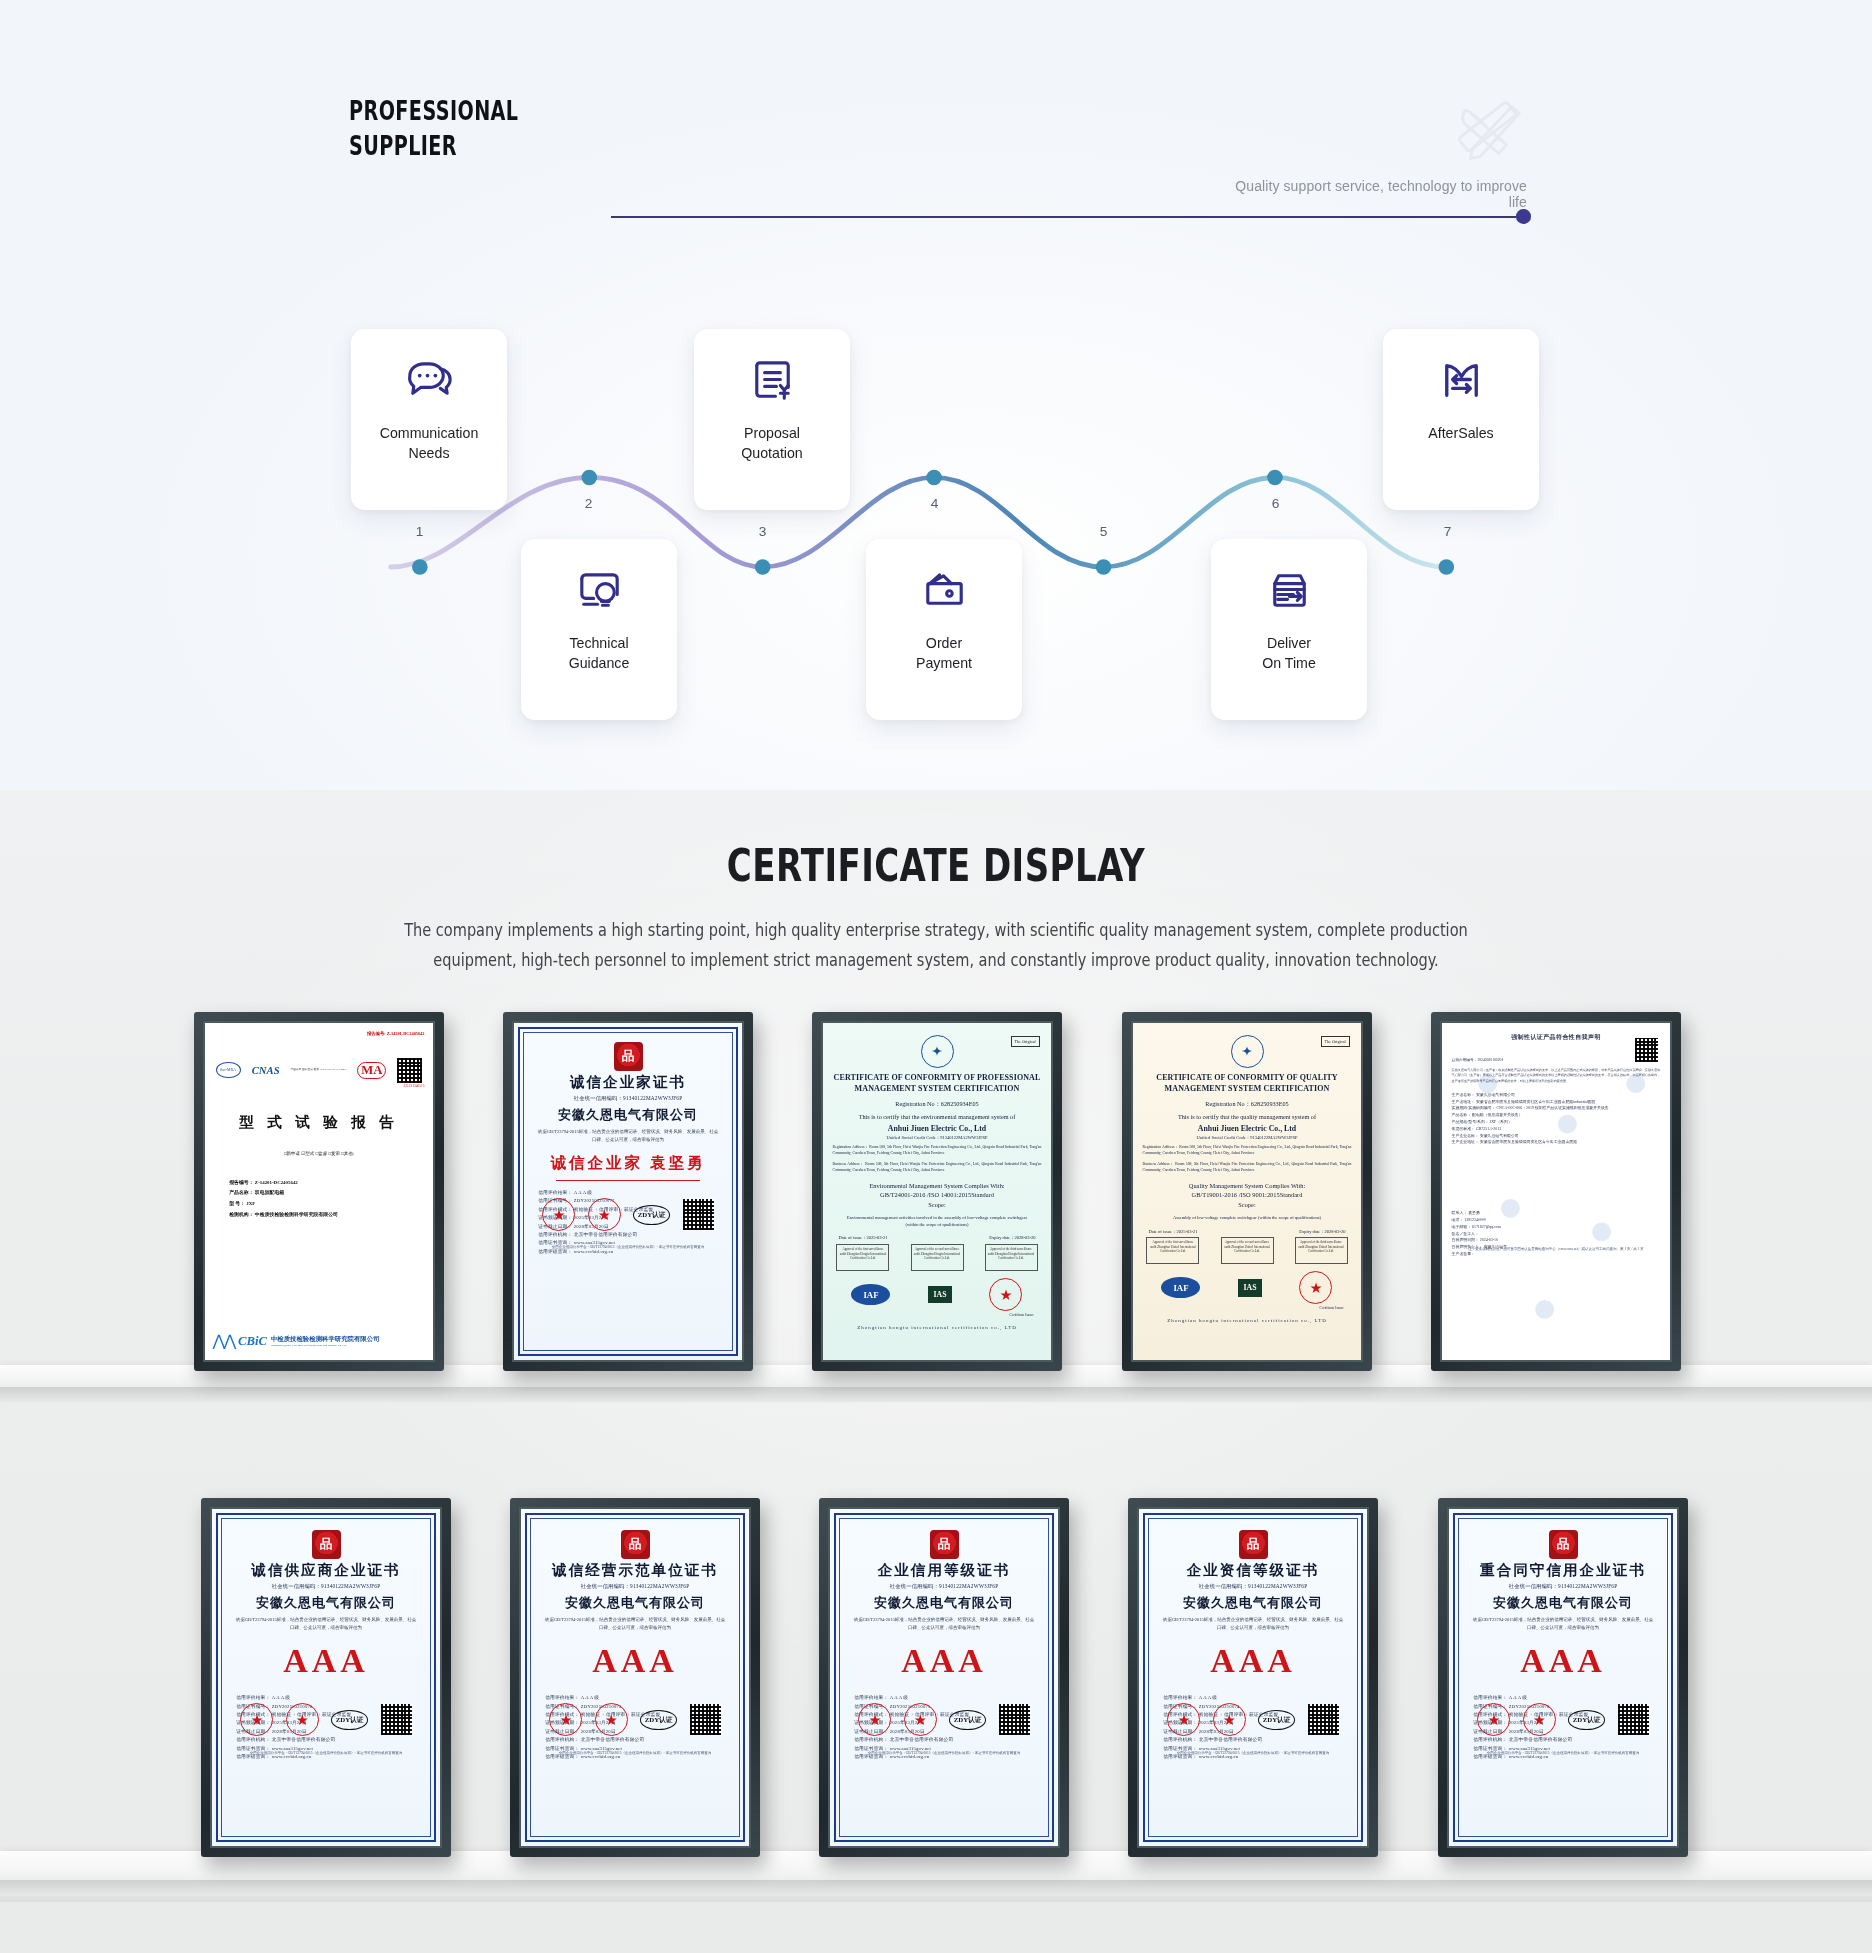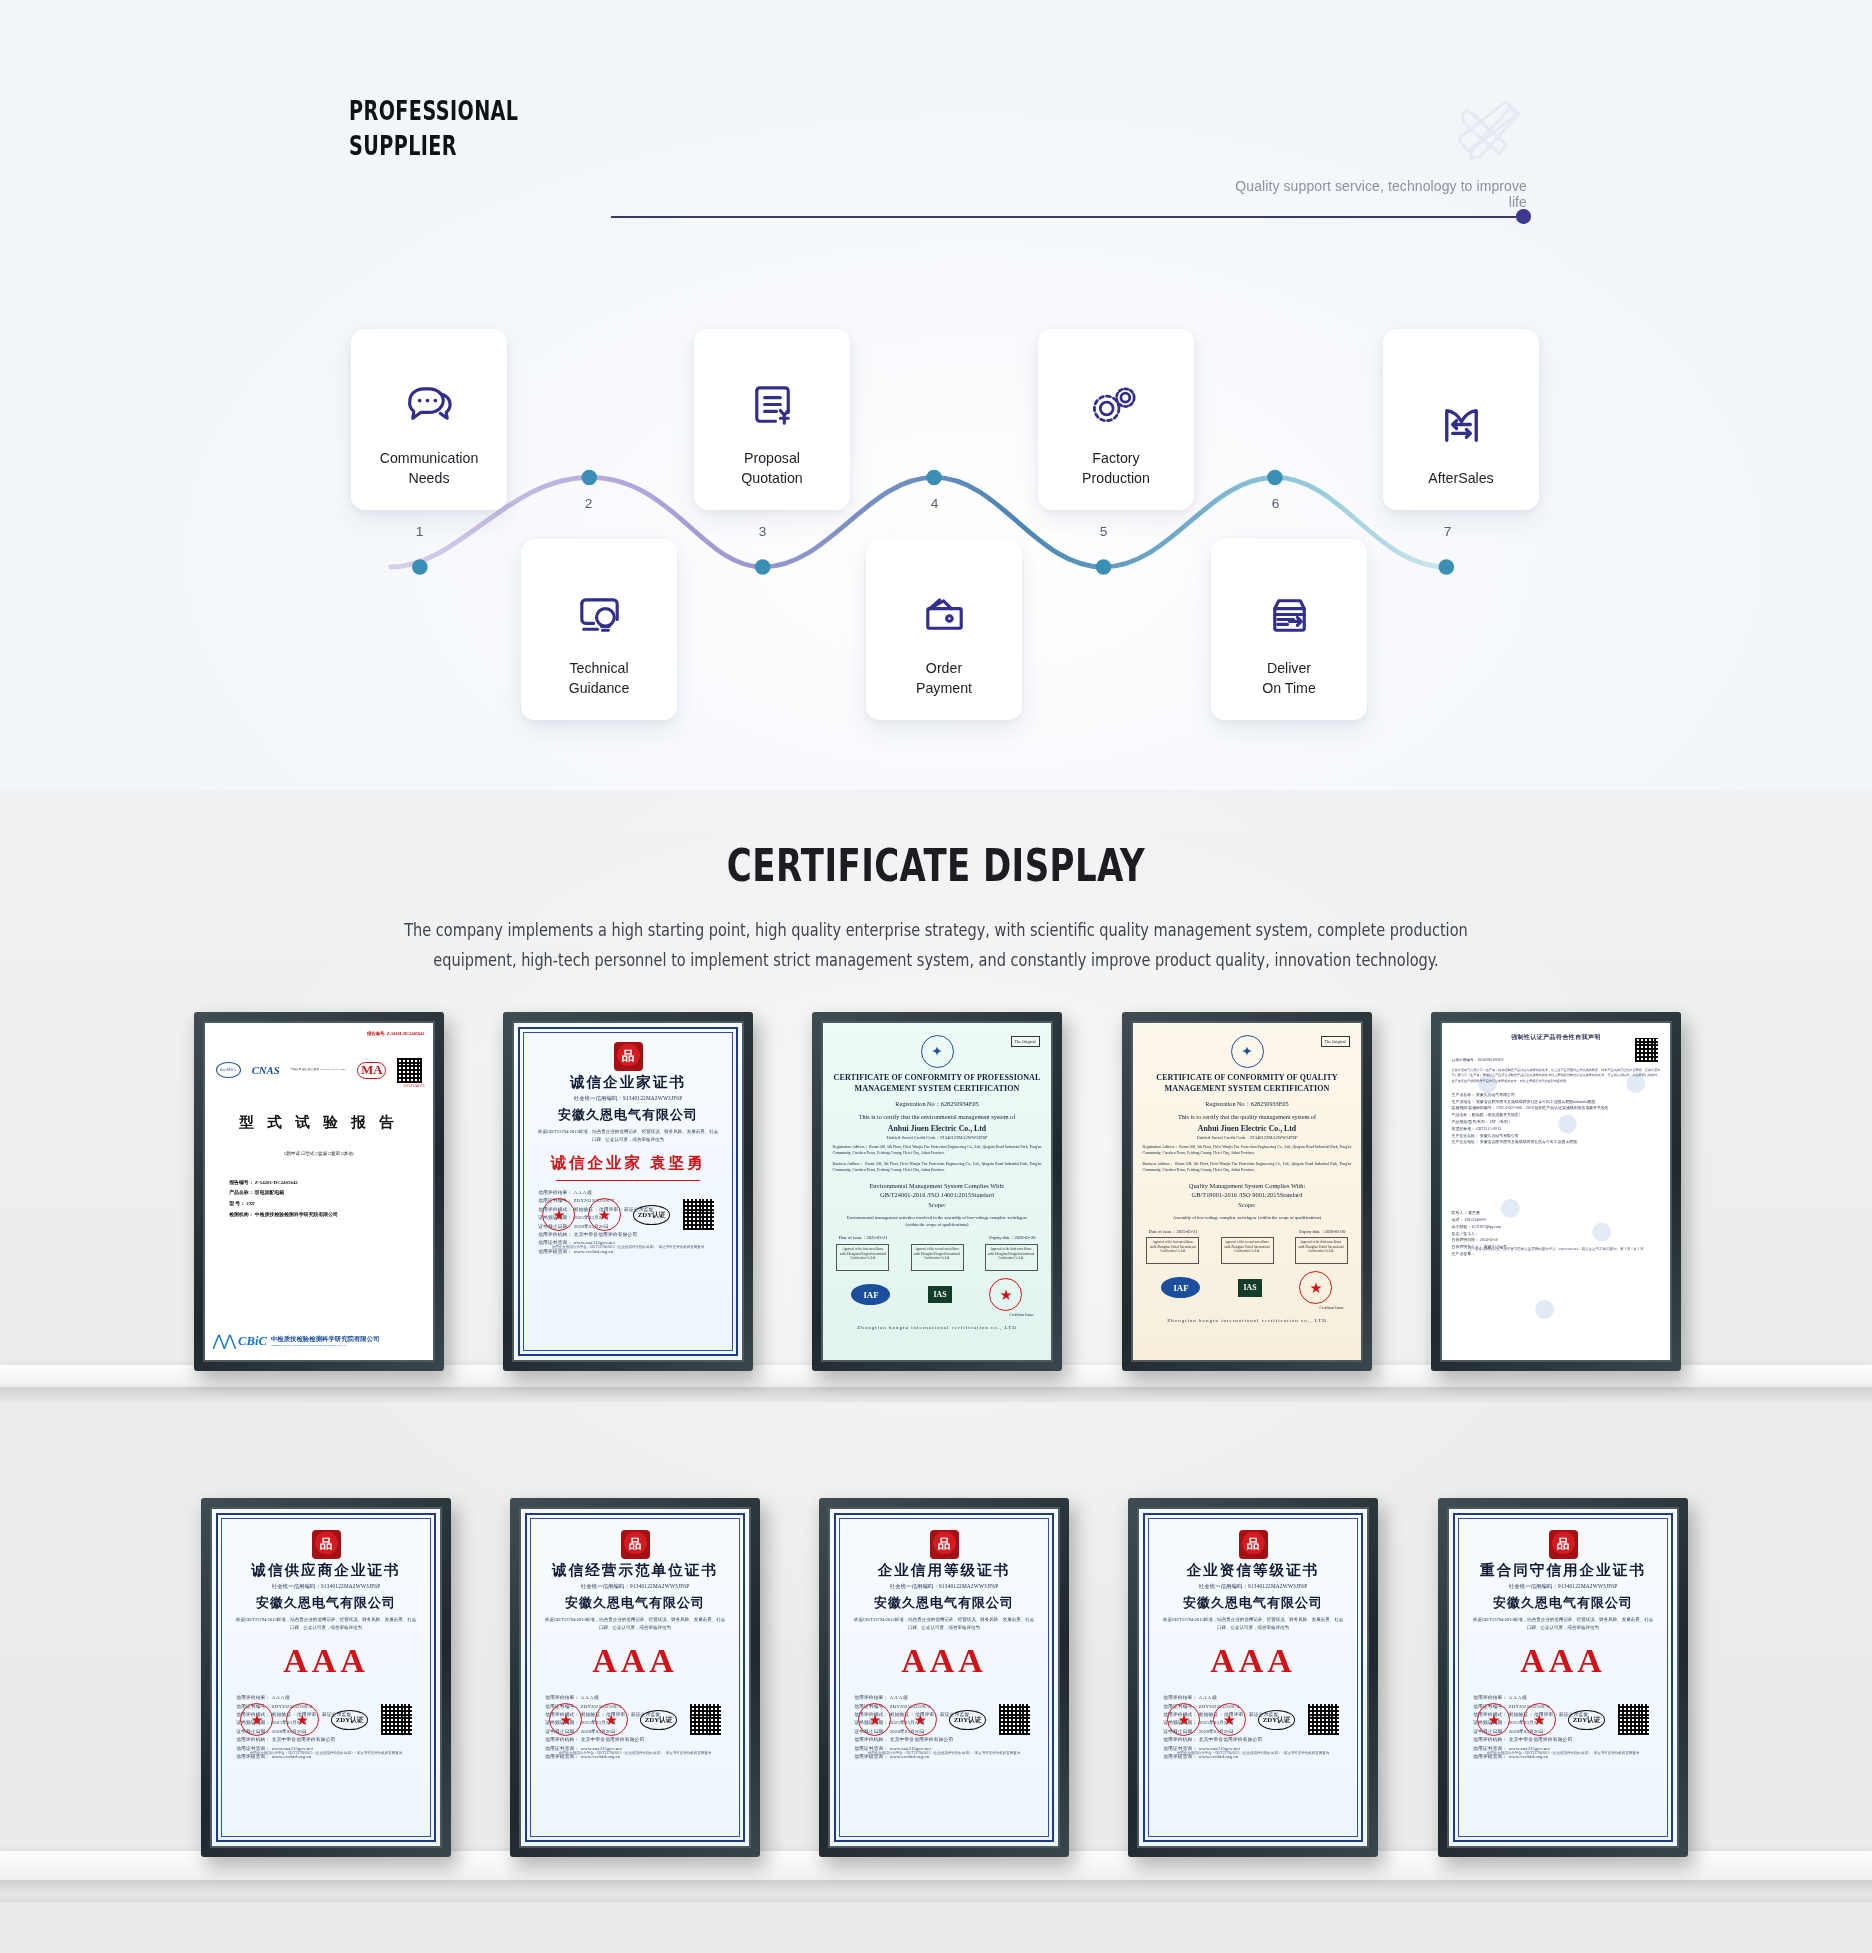--- a/index.html
+++ b/index.html
@@ -60,21 +60,21 @@
 
   
   .wave-wrap{ position:absolute; left:0; top:419px; width:1872px; height:224px; }
 
   
   .card{
     position:absolute; width:156px; background:#ffffff;
     border-radius:13.7px;
     box-shadow:0 9.8px 25px rgba(40,50,90,.09), 0 2px 5.9px rgba(40,50,90,.05);
     padding:25px 9.8px 21.5px 9.8px;
-    display:flex; flex-direction:column; align-items:center;justify-content:flex-end;
+    display:flex; flex-direction:column; align-items:center;
   }
   .card.up   { height:181px; }
   .card.down { height:181px; }
   .card-ico{ width:55px; height:55px; margin-bottom:13.7px; }
   .card-ico svg{ width:55px; height:55px; display:block; }
   .card-label{
     font-size:14.2px; line-height:20.5px; color:#1d1f25; text-align:center;
     font-family:"Liberation Sans", sans-serif;
   }
   .step-num{
@@ -321,38 +321,20 @@
             <rect x="11" y="20" width="34" height="20" rx="1.5"></rect>
             <circle cx="33" cy="30" r="2.8"></circle>
           </svg>
         </div>
         <div class="card-label">
           <span>Order</span><br>
           <span>Payment</span>
         </div>
       </div>
 
-      <div class="card up" style="left:1038px; top:329px;">
-        <div class="card-ico">
-          <svg viewBox="0 0 56 56" fill="none" stroke="#312e8c" stroke-width="2.8" stroke-linecap="round" stroke-linejoin="round">
-            <g transform="translate(18,30)">
-              <circle r="6.5"></circle>
-              <circle r="12.5" stroke-dasharray="4 3.3"></circle>
-            </g>
-            <g transform="translate(37,19)">
-              <circle r="4.5"></circle>
-              <circle r="9" stroke-dasharray="3.2 2.7"></circle>
-            </g>
-          </svg>
-        </div>
-        <div class="card-label">
-          <span>Factory</span><br>
-          <span>Production</span>
-        </div>
-      </div>
 
       <div class="card down" style="left:1211px; top:539px;">
         <div class="card-ico">
           <svg viewBox="0 0 56 56" fill="none" stroke="#312e8c" stroke-width="3.2" stroke-linecap="round" stroke-linejoin="round">
             <path d="M13 20 l4 -8 h22 l4 8"></path>
             <path d="M13 20 v20 a2 2 0 0 0 2 2 h26 a2 2 0 0 0 2 -2 v-20 z"></path>
             <path d="M13 26 h30"></path>
             <path d="M16 31 h16 M16 36 h10"></path>
             <path d="M28 33 h12 m-4 -4 l4 4 -4 4"></path>
           </svg>

